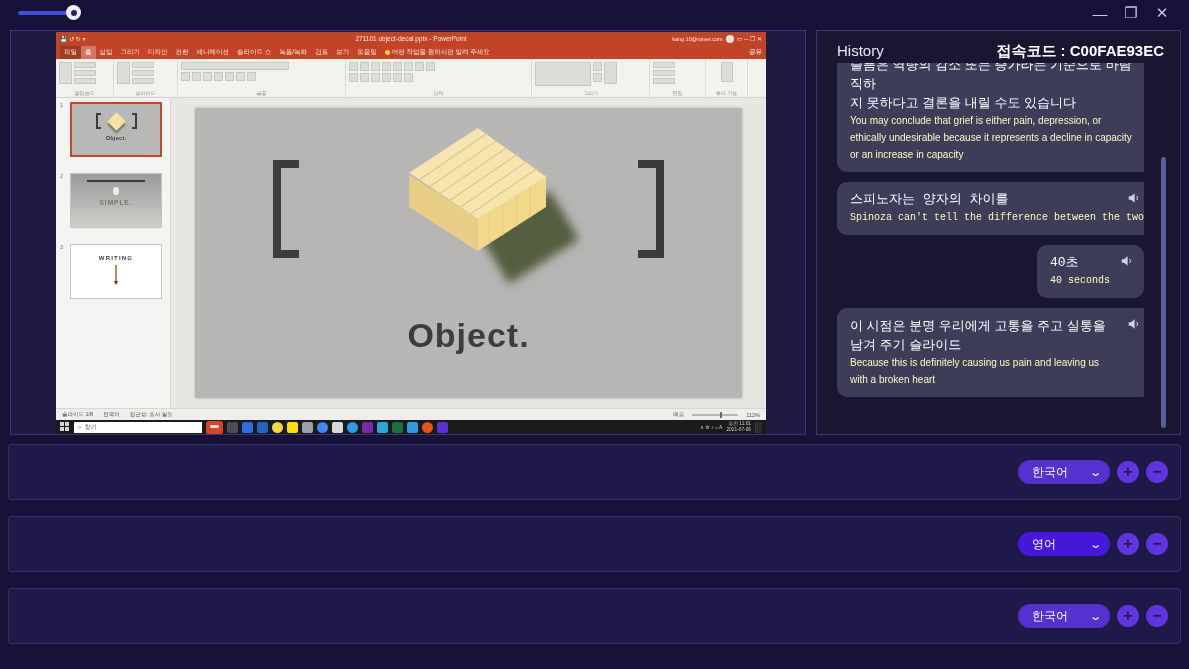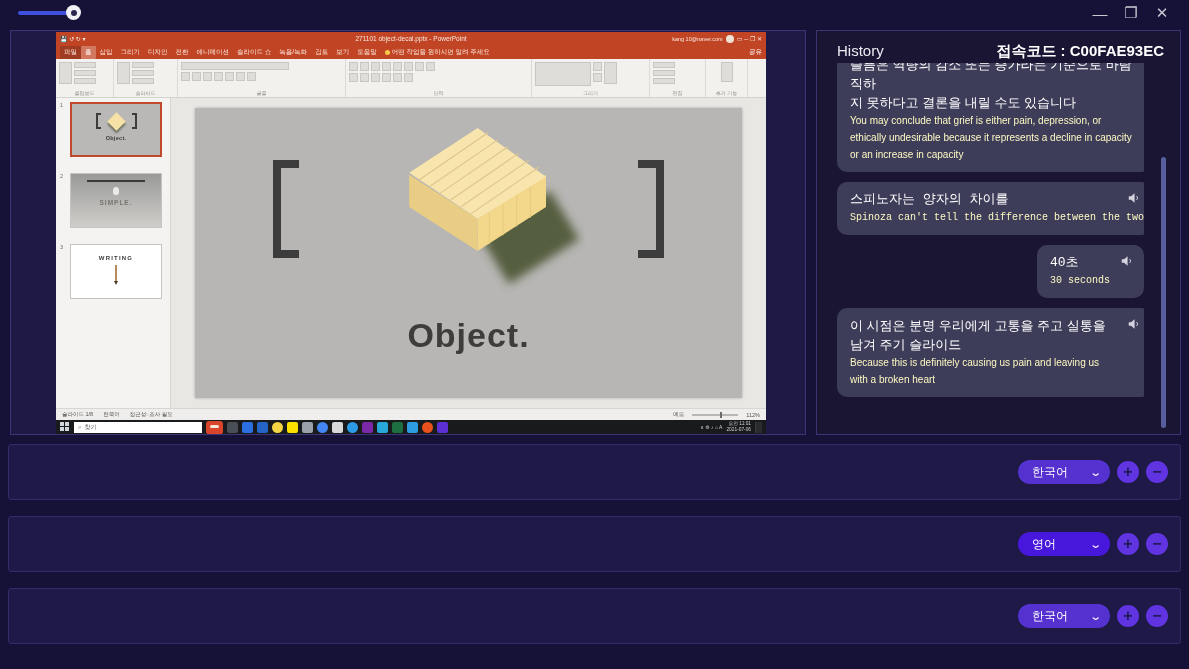--- a/index.html
+++ b/index.html
@@ -373,21 +373,21 @@
       <span class="spk">
         <svg viewBox="0 0 24 24" fill="none">
             <path d="M3 9v6h4l6 5V4L7 9H3z" fill="currentColor"></path>
             <path d="M16.5 8.5a5 5 0 010 7" stroke="currentColor" stroke-width="1.6"></path>
           </svg>
       </span>
     </div>
 
     <div class="bubble right has-spk">
       <div class="ko nowrap">40초</div>
-      <div class="en nowrap">30 seconds</div>
+      <div class="en nowrap">40 seconds</div>
       <span class="spk">
         <svg viewBox="0 0 24 24" fill="none">
             <path d="M3 9v6h4l6 5V4L7 9H3z" fill="currentColor"></path>
             <path d="M16.5 8.5a5 5 0 010 7" stroke="currentColor" stroke-width="1.6"></path>
           </svg>
       </span>
     </div>
 
     <div class="bubble full has-spk">
       <div class="ko">이 시점은 분명 우리에게 고통을 주고 실통을 남겨 주기 슬라이드</div>

